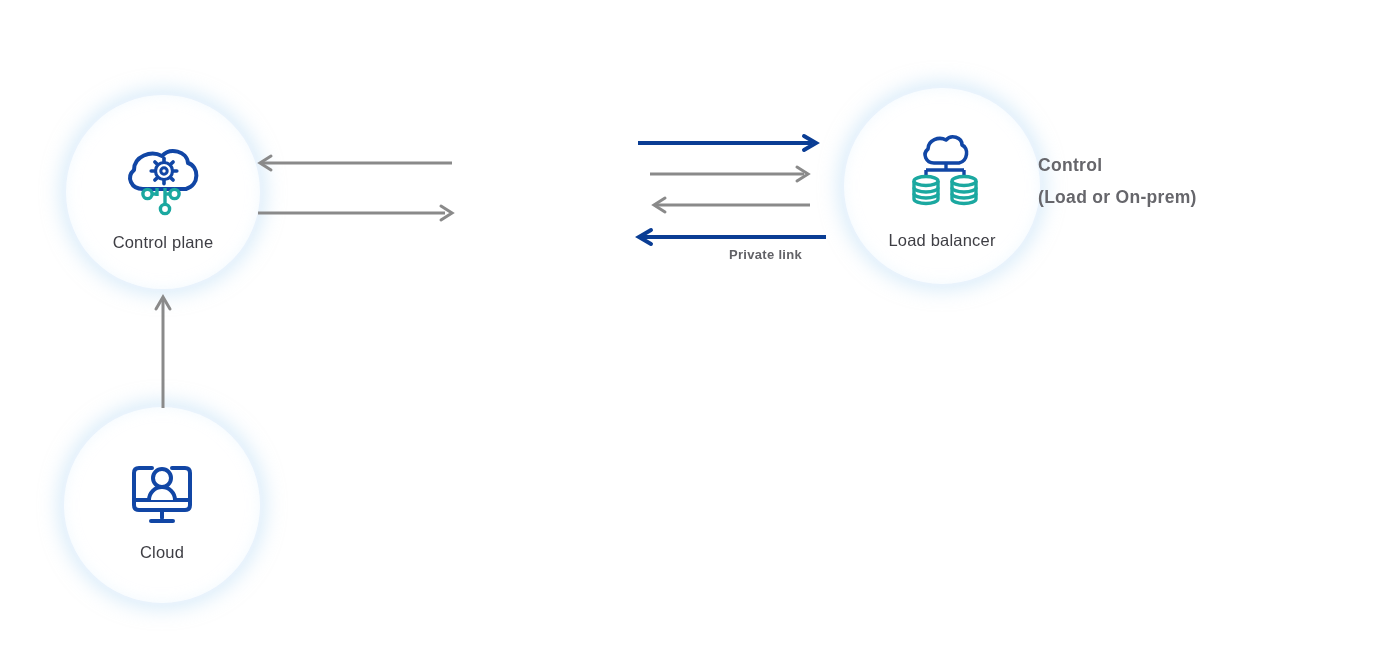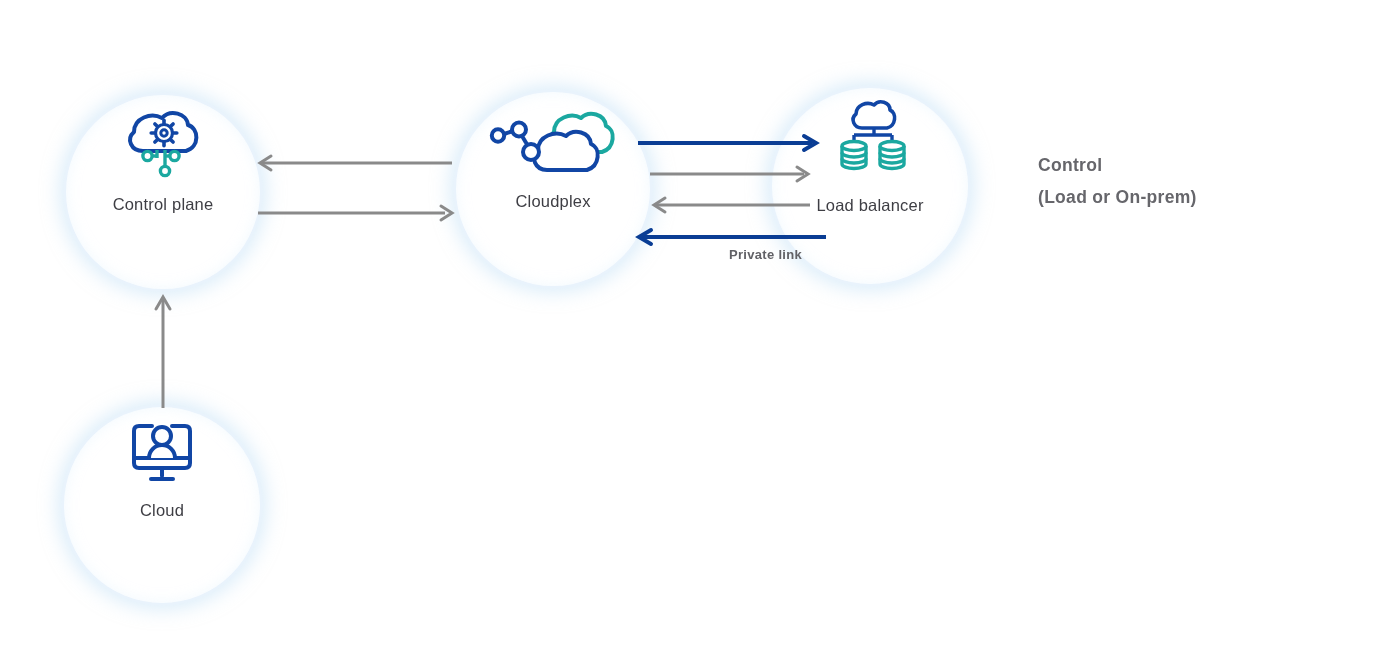--- a/index.html
+++ b/index.html
@@ -14,20 +14,21 @@
     position:absolute;
     background:#ffffff;
     border-radius:50%;
     box-shadow:
       0 0 0 2.5px #e9f3fc,
       0 0 18px 7px rgba(188,221,246,0.50),
       inset 0 0 14px rgba(214,237,252,0.35);
     display:flex;
     flex-direction:column;
     align-items:center;
+    justify-content:center;
     padding-top:10px;
     box-sizing:border-box;
   }
   .node-label{
     margin-top:12px;
     font-size:16.5px;
     letter-spacing:0.2px;
     color:#3e3e44;
     white-space:nowrap;
   }
@@ -82,39 +83,22 @@
         <circle cx="26.5" cy="51" r="4.6"></circle>
         <path d="M44,45 V61"></path>
         <path d="M44,51 H49"></path>
         <circle cx="53.5" cy="51" r="4.6"></circle>
         <circle cx="44" cy="66" r="4.6"></circle>
       </g>
     </svg>
     <div class="node-label">Control plane</div>
   </div>
 
-  <div class="node" style="left:456px;top:92px;width:194px;height:194px;">
-    <svg width="132" height="78" viewBox="0 0 132 78">
 
-      <path d="M76,50 C64,50 59,37 67,30 C67,16 84,10 94,16 C102,8 118,12 119,24 C129,28 128,46 115,50 Z" fill="none" stroke="#1ba8a0" stroke-width="4" stroke-linejoin="round"></path>
-
-      <path d="M60,68 C48,68 43,55 51,48 C51,34 68,28 79,34 C87,26 103,30 104,42 C114,46 113,64 100,68 Z" fill="#ffffff" stroke="#1146a5" stroke-width="4" stroke-linejoin="round"></path>
-
-      <g stroke="#1146a5" stroke-width="4" fill="#ffffff">
-        <line x1="17" y1="32" x2="26" y2="29"></line>
-        <line x1="35" y1="34" x2="41" y2="44"></line>
-        <circle cx="11" cy="33.5" r="6.2"></circle>
-        <circle cx="32" cy="27.5" r="7"></circle>
-        <circle cx="44" cy="50" r="8"></circle>
-      </g>
-    </svg>
-    <div class="node-label">Cloudplex</div>
-  </div>
-
-  <div class="node" style="left:772px;top:88px;width:196px;height:196px;gap:12px;">
+  <div class="node" style="left:844px;top:88px;width:196px;height:196px;gap:12px;">
     <svg width="80" height="74" viewBox="0 0 80 74">
 
       <g stroke="#1146a5" stroke-width="3.4" fill="none">
         <path d="M44,30 V37"></path>
         <path d="M24,37 H62"></path>
         <path d="M24,37 V44"></path>
         <path d="M62,37 V44"></path>
       </g>
 
       <path d="M32,30 C24,30 20,21 26,16 C26,7 37,3 44,7 C49,1 60,4 60,12 C67,15 66,28 57,30 Z" fill="#ffffff" stroke="#1146a5" stroke-width="3.6" stroke-linejoin="round"></path>

